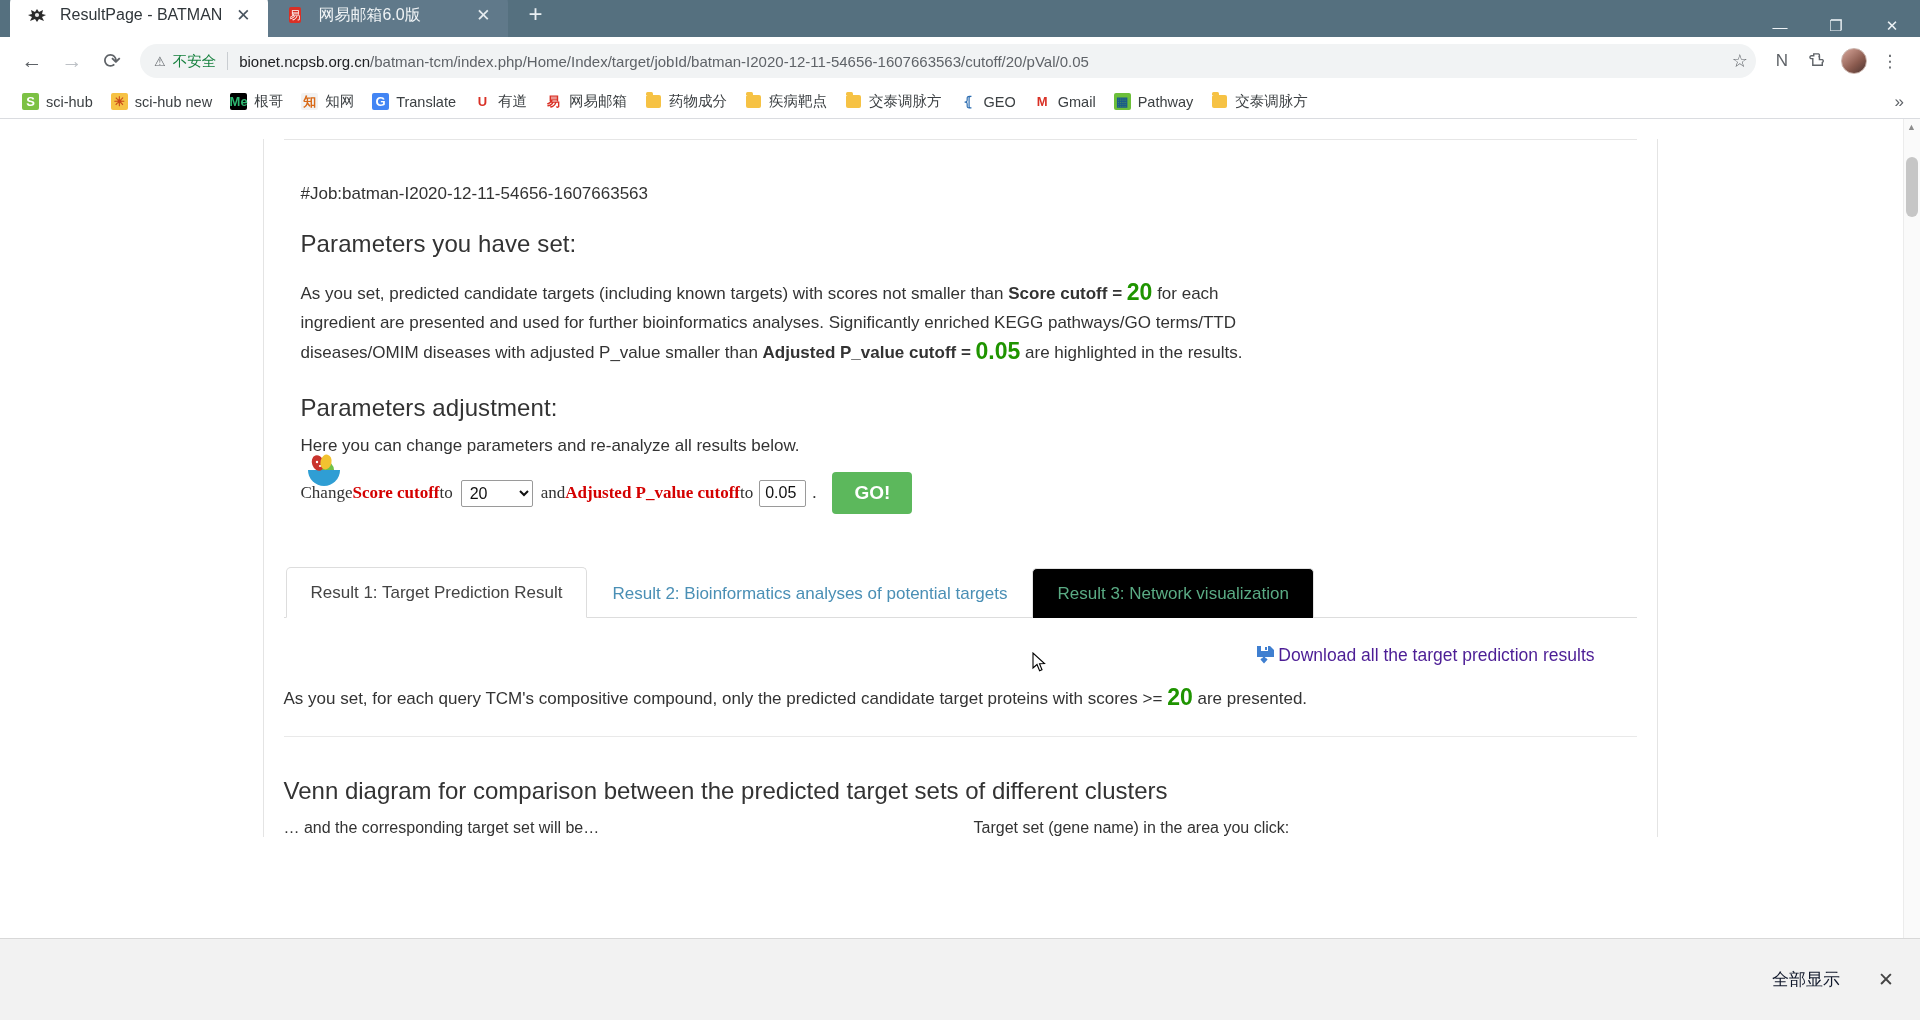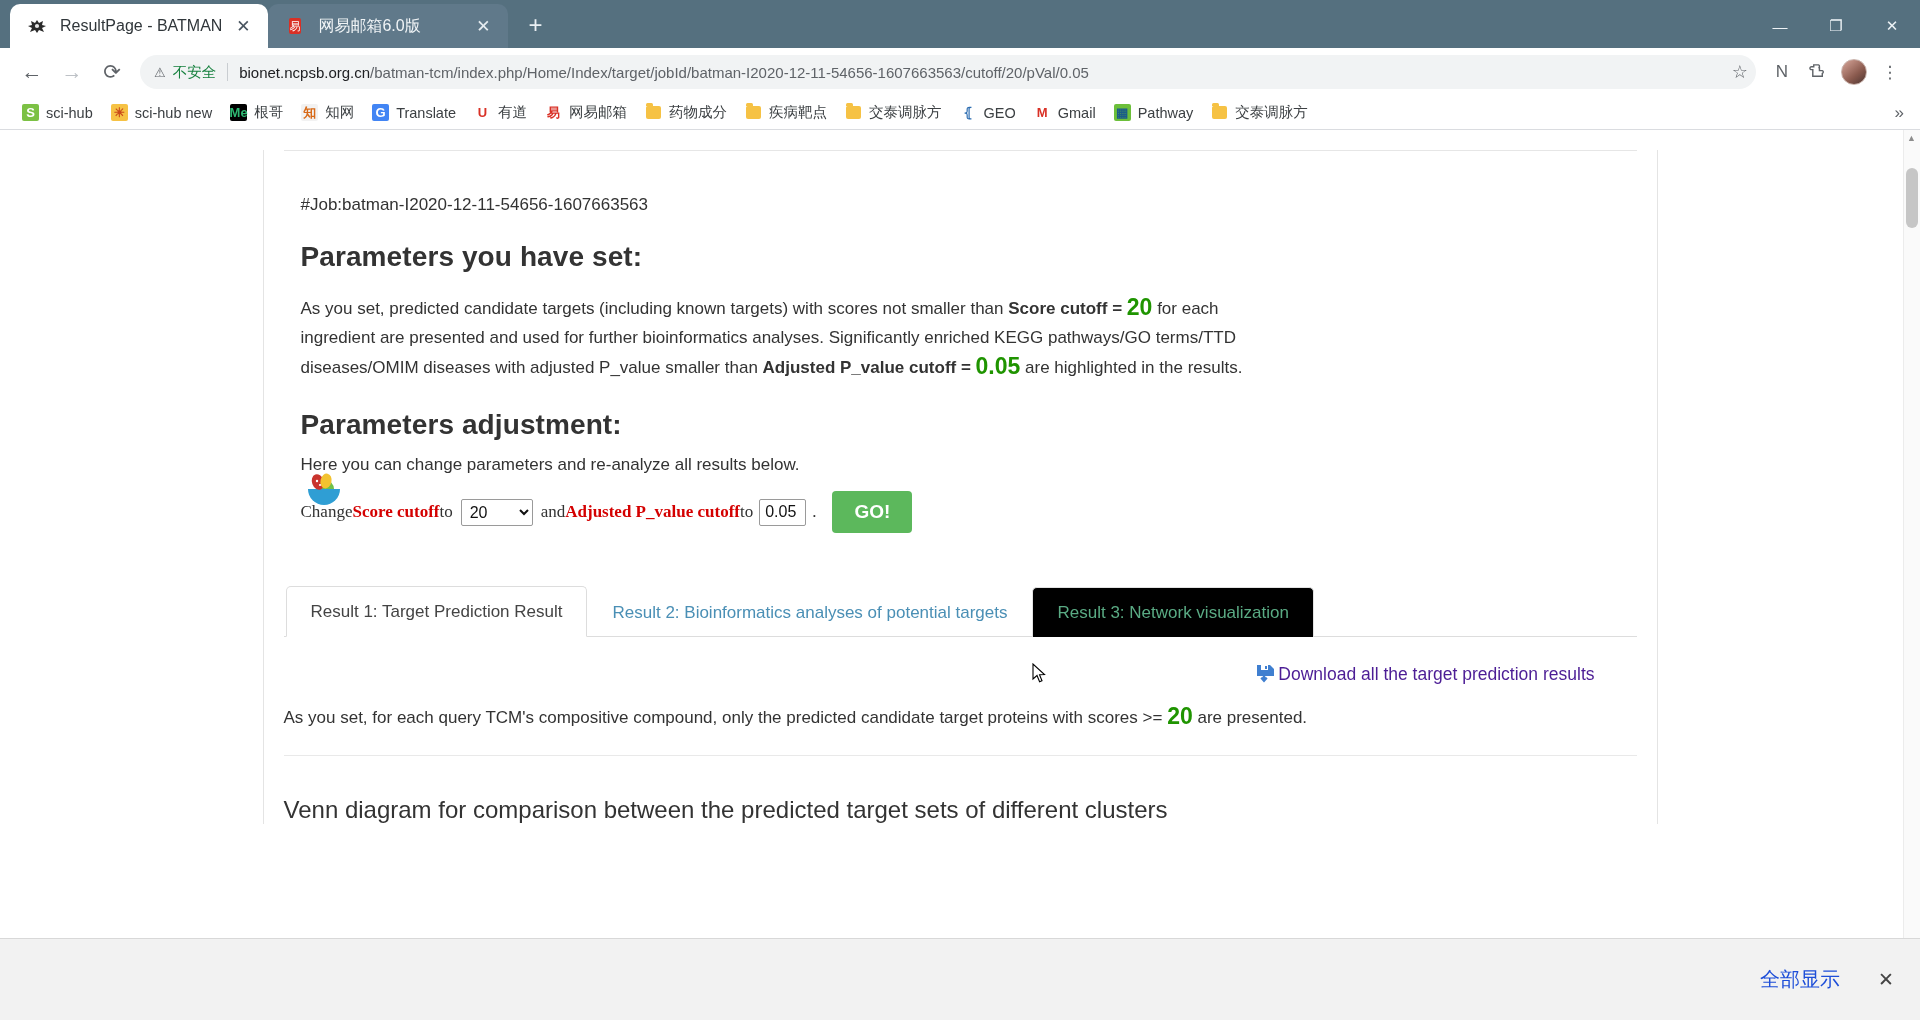--- a/index.html
+++ b/index.html
@@ -7,21 +7,21 @@
     width: 1920px; height: 1020px;
     font-family: "Liberation Sans", sans-serif;
     overflow: hidden;
     background: #ffffff;
   }
 
   
   #browser { width: 1920px; height: 1020px; position: relative; }
 
   .tabstrip {
-    height: 48px;
+    height: 37px;
     background: #55707f;
     display: flex;
     align-items: flex-end;
     padding-left: 10px;
     position: relative;
   }
   .tab {
     height: 44px;
     display: flex;
     align-items: center;
@@ -225,22 +225,22 @@
     margin: 20px 0 0 0;
   }
 
   .jobline {
     font-size: 17px;
     color: #333;
     padding-top: 44px;
     padding-left: 17px;
   }
   h2.sec {
-    font-size: 28px;
-    font-weight: 700;
+    font-size: 24px;
+    font-weight: 400;
     color: #333;
     padding-left: 17px;
     margin-top: 26px;
     letter-spacing: .1px;
   }
   p.para {
     font-size: 17px;
     color: #333;
     line-height: 28.5px;
     padding-left: 17px;
@@ -440,21 +440,21 @@
     width: 34px; height: 34px;
     display: flex; align-items: center; justify-content: center;
     color: #555; font-size: 13px;
     margin-left: 10px;
     border-radius: 50%;
     cursor: pointer;
     flex: 0 0 auto;
   }
   .shelf-right { margin-left: auto; display: flex; align-items: center; }
   .showall {
-    font-size: 20px; color: #1d4ed8; cursor: pointer; padding: 6px 12px;
+    font-size: 17px; color: #0f172a; cursor: pointer; padding: 6px 12px;
   }
   .shelf-close {
     width: 40px; height: 40px;
     display: flex; align-items: center; justify-content: center;
     font-size: 19px; color: #444; cursor: pointer;
     margin-left: 14px;
   }
 </style>
 </head>
 <body>
@@ -640,20 +640,24 @@
                   <path d="M9 12v5M6.3 14.6L9 17.6l2.7-3" stroke="#3f7fd0" stroke-width="2.4" fill="none"></path>
                 </svg></span><span>Download all the target prediction results</span></a>
         </div>
 
         <p class="asyouset2"><span>As you set, for each query TCM's compositive compound, only the predicted candidate target proteins with scores &gt;= </span><span class="green-big">20</span><span> are presented.</span></p>
 
         <div class="hr-mid"></div>
 
         <h3 class="venn">Venn diagram for comparison between the predicted target sets of different clusters</h3>
 
+        <div class="venn-sub">
+          <span class="vs1">… and the corresponding target set will be…</span>
+          <span>Target set (gene name) in the area you click:</span>
+        </div>
       </div>
     </div>
 
     <div class="page-scroll-track">
       <div class="arrow-up">▲</div>
       <div class="page-scroll-thumb"></div>
       <div class="arrow-down">▼</div>
     </div>
 
     <div class="cursor-ptr" style="left:1032px; top:533px;">

